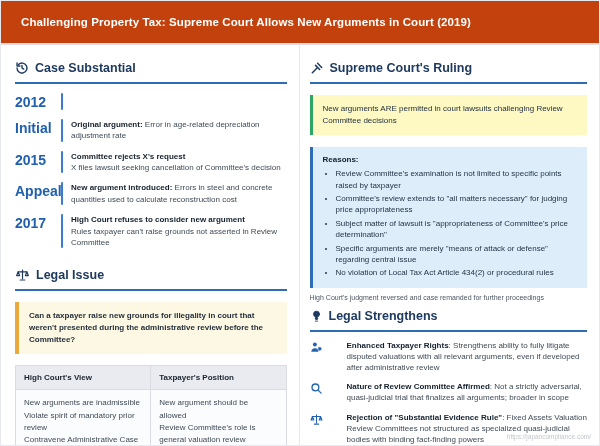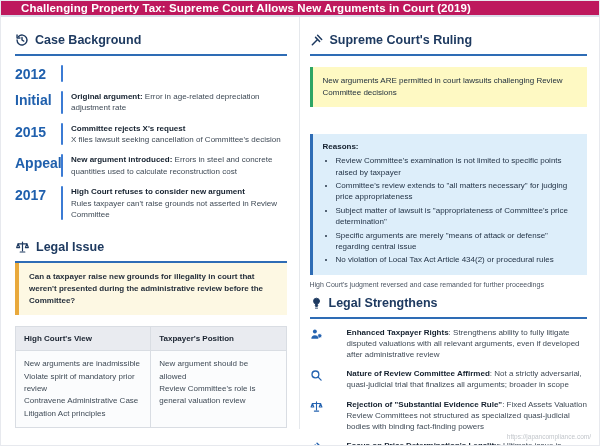--- a/index.html
+++ b/index.html
@@ -6,22 +6,22 @@
   html, body { background: #ffffff; }
   body { font-family: "Liberation Sans", sans-serif; }
   .page {
     position: relative;
     width: 600px; height: 446px;
     background: #ffffff;
     overflow: hidden;
     border: 1px solid #e7e9ee;
   }
   .topbar {
-    height: 16px;
-    background: #be185d;
+    height: 44px;
+    background: #c2410c;
     display: flex; align-items: center;
     padding-left: 20px;
     border-bottom: 2px solid #d9dce9;
   }
   .topbar h1 { color: #ffffff; font-size: 11.5px; font-weight: bold; letter-spacing: .1px; }
 
   .content { display: flex; height: 412px; }
   .col { padding-top: 10px; }
   .col-left  { width: 299px; padding-left: 14px; padding-right: 12px; border-right: 1px solid #e5e8ec; }
   .col-right { width: 300px; padding-left: 10px; padding-right: 12px; }
@@ -37,20 +37,21 @@
   
   .tl-row { display: flex; margin-top: 9px; }
   .tl-label { flex: none; width: 46px; color: #2060ad; font-weight: bold; font-size: 14px; padding-top: 1px; }
   .tl-bar { flex: none; width: 2px; background: #3b7bd4; border-radius: 1px; margin-right: 8px; }
   .tl-text { flex: 1; font-size: 8px; line-height: 1.42; color: #3f4a56; }
   .tl-head { color: #14202e; font-weight: bold; }
   .tl-row.stack .tl-head { display: block; }
 
   
   .question {
+    margin-top: 11px;
     background: #fdf8e3;
     border-left: 4px solid #e9a93c;
     padding: 8px 10px;
     font-size: 8px; font-weight: bold; color: #26303c; line-height: 1.5;
   }
   table.vs { margin-top: 11px; width: 100%; border-collapse: collapse; font-size: 8px; }
   table.vs th {
     background: #e9ebf0; color: #1a2330; font-weight: bold; text-align: left;
     padding: 7px 8px; border: 1px solid #d9dde3;
   }
@@ -61,21 +62,21 @@
 
   
   .holding {
     margin-top: 11px;
     background: #fef9c3;
     border-left: 3px solid #2da564;
     padding: 8px 10px;
     font-size: 8px; font-weight: normal; color: #1c2b3a; line-height: 1.5;
   }
   .reasons {
-    margin-top: 27px;
+    margin-top: 12px;
     background: #ddeefa;
     border-left: 3px solid #2e6cb5;
     padding: 7px 16px 9px 10px;
     font-size: 8px; color: #243447; line-height: 1.42;
   }
   .reasons .r-label { font-weight: bold; color: #14202e; }
   .reasons ul { margin: 3px 0 0 13px; }
   .reasons li { margin-top: 2px; }
   .outcome { margin-top: 6px; font-size: 7px; color: #4b5563; }
 
@@ -105,21 +106,21 @@
     <div class="col col-left">
 
       <div class="sec-head">
         <span>
           <svg width="14" height="14" viewBox="0 0 24 24" fill="none" stroke="#1e3a60" stroke-width="2.4" stroke-linecap="round" stroke-linejoin="round">
             <path d="M3.5 12a8.5 8.5 0 1 0 2.6-6.1"></path>
             <polyline points="3.5 3.5 3.5 8.5 8.5 8.5"></polyline>
             <polyline points="12 7.5 12 12 15 13.8"></polyline>
           </svg>
         </span>
-        <span>Case Background</span>
+        <span>Case Substantial</span>
       </div>
 
       <div>
         <div class="tl-row stack">
           <div class="tl-label">2012</div>
           <div class="tl-bar"></div>
         </div>
         <div class="tl-row">
           <div class="tl-label">Initial</div>
           <div class="tl-bar"></div>

